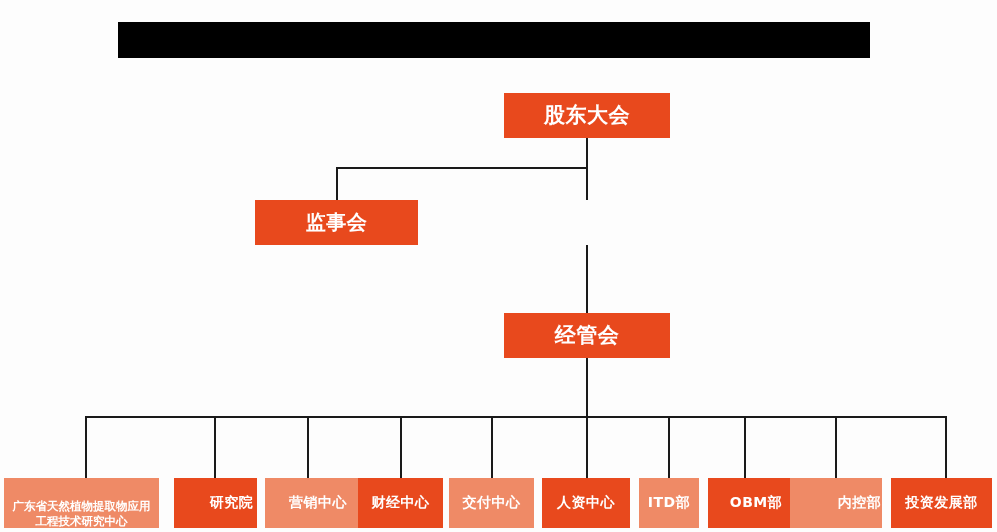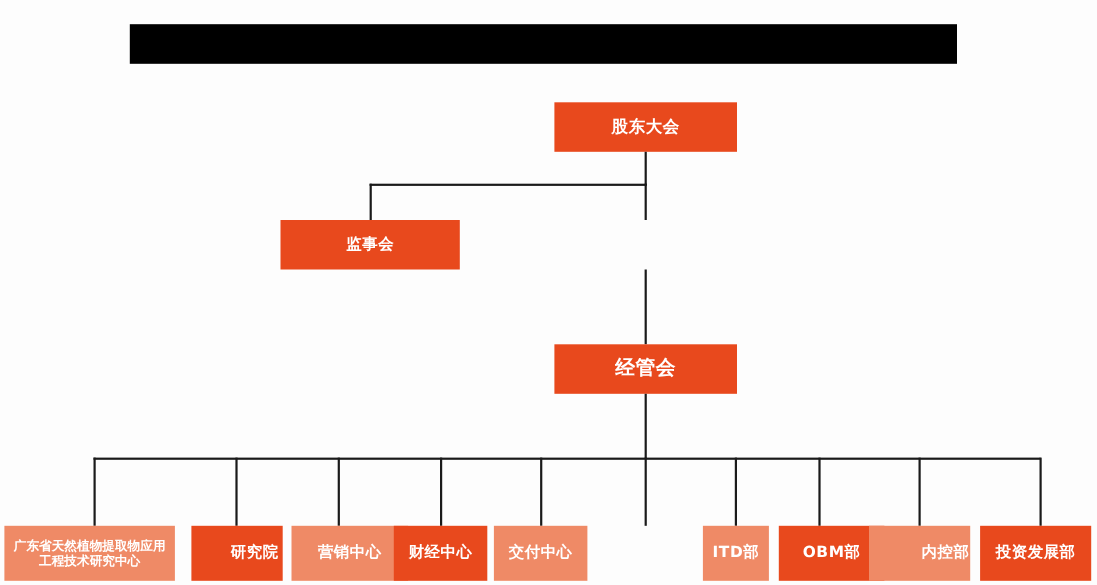--- a/index.html
+++ b/index.html
@@ -36,23 +36,23 @@
     text-align: center;
     color: #ffffff;
     line-height: 1.25;
     letter-spacing: 0.5px;
     font-weight: 700;
     -webkit-font-smoothing: antialiased;
   }
   .node.vivid  { background: #e8491d; }
   .node.light  { background: #ef8a66; }
 
-  .node.lvl1 { font-size: 15px; }
-  .node.lvl2 { font-size: 14px; }
-  .node.lvl3 { font-size: 18px; }
+  .node.lvl1 { font-size: 21px; }
+  .node.lvl2 { font-size: 20px; }
+  .node.lvl3 { font-size: 21px; }
   .node.leaf { font-size: 14px; }
   .node.leaf.small { font-size: 11.5px; letter-spacing: 0px; padding: 0 6px; }
 
   .connector {
     position: absolute;
     background: #1a1a1a;
   }
   .connector.v { width: 2px; }
   .connector.h { height: 2px; }
 </style>
@@ -90,40 +90,43 @@
   <div class="connector v" style="left:214px; top:416px; width:2px; height:62px;"></div>
   <div class="connector v" style="left:307px; top:416px; width:2px; height:62px;"></div>
   <div class="connector v" style="left:400px; top:416px; width:2px; height:62px;"></div>
   <div class="connector v" style="left:491px; top:416px; width:2px; height:62px;"></div>
   <div class="connector v" style="left:586px; top:416px; width:2px; height:62px;"></div>
   <div class="connector v" style="left:668px; top:416px; width:2px; height:62px;"></div>
   <div class="connector v" style="left:744px; top:416px; width:2px; height:62px;"></div>
   <div class="connector v" style="left:835px; top:416px; width:2px; height:62px;"></div>
   <div class="connector v" style="left:945px; top:416px; width:2px; height:62px;"></div>
 
-  <div class="node light leaf small" style="left:4px; top:478px; width:155px; height:50px;">
+  <div class="node light leaf small" style="left:4px; top:478px; width:155px; height:50px;align-items:flex-end;">
     <span>广东省天然植物提取物应用工程技术研究中心</span>
   </div>
 
   <div class="node vivid leaf" style="left:174px; top:478px; width:83px; height:50px;padding-left:32px;">
     <span>研究院</span>
   </div>
 
   <div class="node light leaf" style="left:265px; top:478px; width:106px; height:50px;align-items:center;">
     <span>营销中心</span>
   </div>
 
   <div class="node vivid leaf" style="left:358px; top:478px; width:85px; height:50px;">
     <span>财经中心</span>
   </div>
 
   <div class="node light leaf" style="left:449px; top:478px; width:85px; height:50px;">
     <span>交付中心</span>
   </div>
 
+  <div class="node vivid leaf" style="left:542px; top:478px; width:88px; height:50px;">
+    <span>人资中心</span>
+  </div>
 
   <div class="node light leaf" style="left:639px; top:478px; width:60px; height:50px;">
     <span>ITD部</span>
   </div>
 
   <div class="node vivid leaf" style="left:708px; top:478px; width:96px; height:50px;">
     <span>OBM部</span>
   </div>
 
   <div class="node light leaf" style="left:790px; top:478px; width:92px; height:50px;padding-left:47px;">

